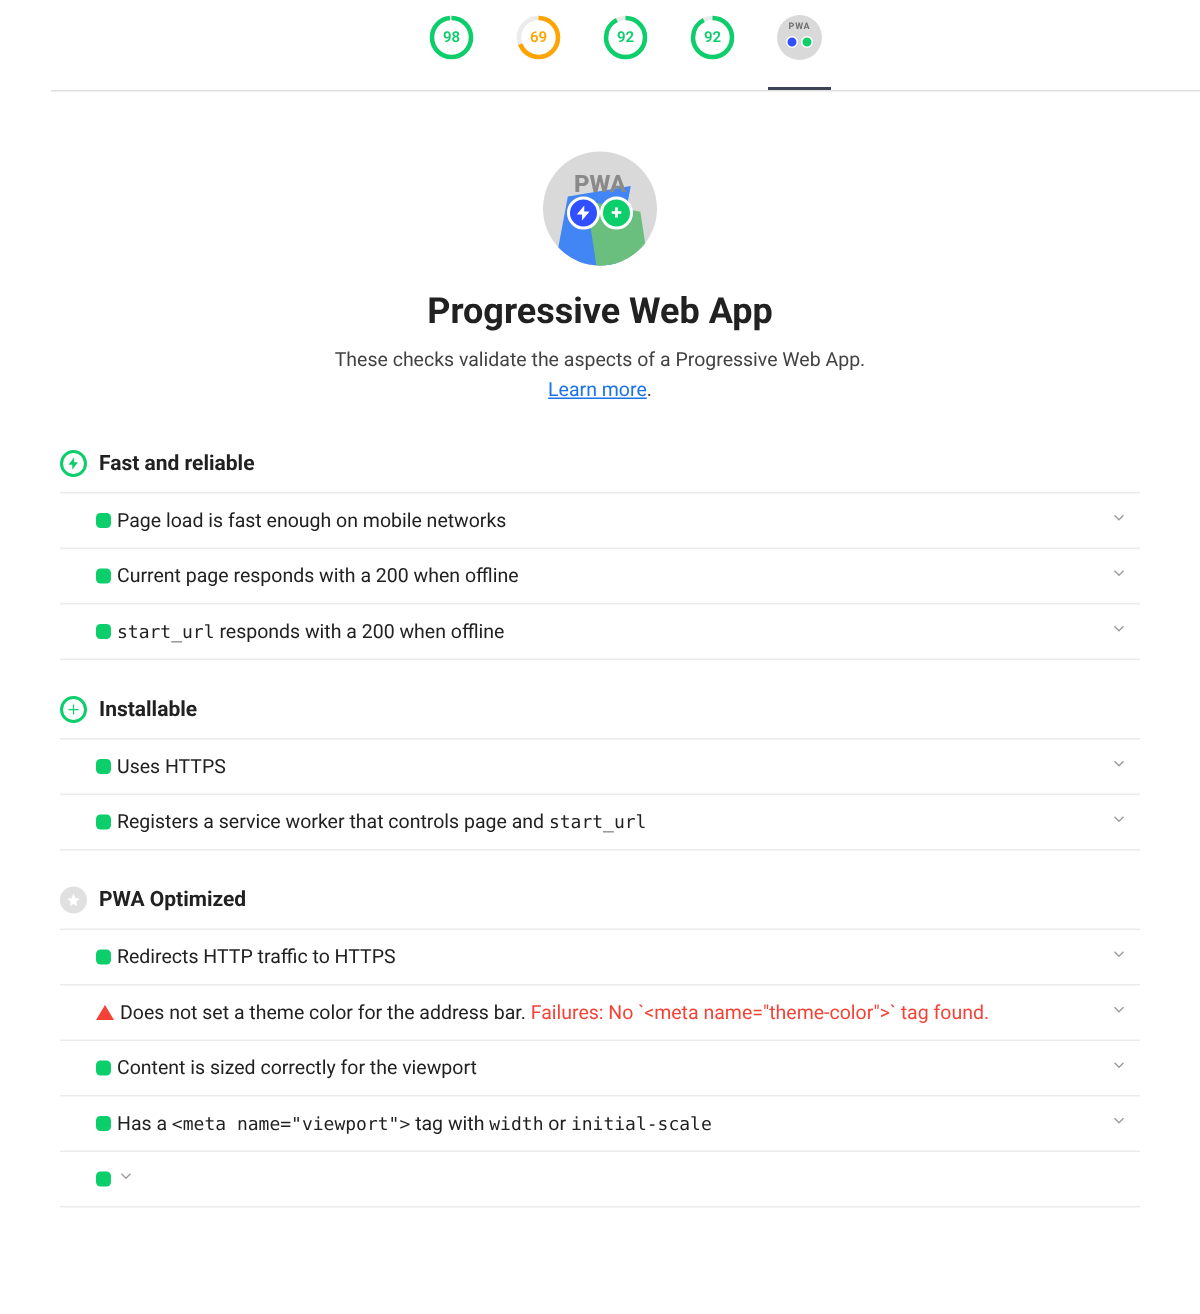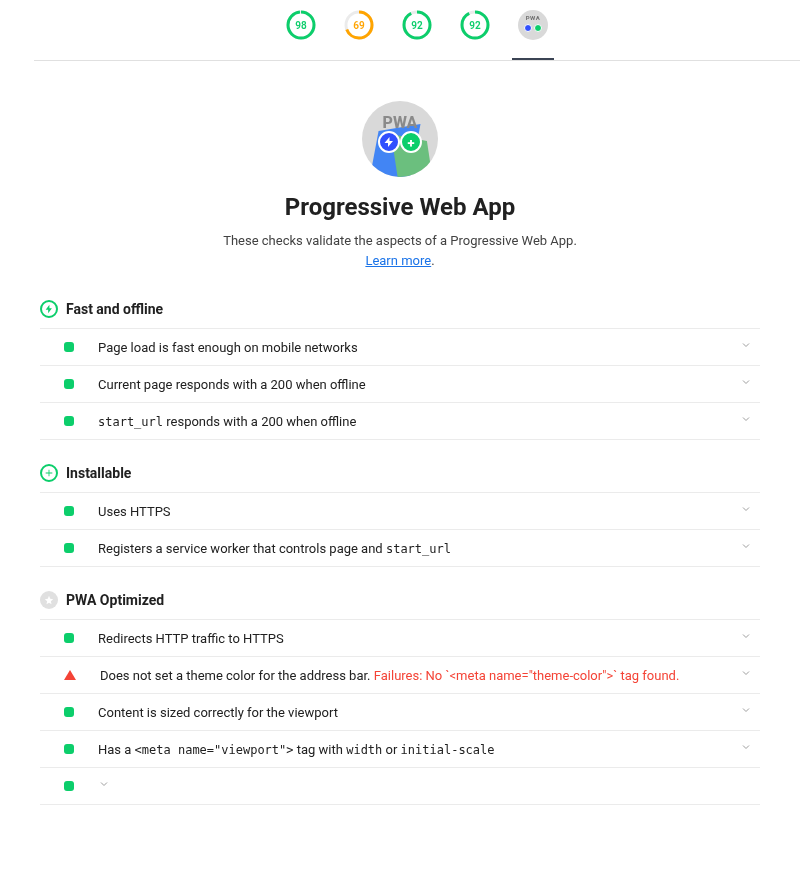--- a/index.html
+++ b/index.html
@@ -34,21 +34,21 @@
 .subtitle { font-size: 13px; color: #424242; line-height: 1.5; max-width: 360px; margin: 0 auto; }
 .subtitle a { color: #1a73e8; text-decoration: underline; }
 .section { margin-top: 18px; }
 .section-hdr { display: flex; align-items: center; gap: 8px; padding: 6px 0 10px; }
 .sh-icon { width: 18px; height: 18px; border-radius: 50%; display: flex; align-items: center; justify-content: center; flex-shrink: 0; }
 .sh-ring { border: 2px solid #0cce6b; }
 .sh-ring svg { width: 10px; height: 10px; }
 .sh-grey { background: #e0e0e0; }
 .sh-grey svg { width: 10px; height: 10px; }
 .sh-title { font-size: 14px; font-weight: 700; color: #212121; }
-.audit { display: flex; align-items: center; gap: 24px; padding: 10px 4px 10px 24px; border-top: 1px solid #ebebeb; cursor: pointer; }
+.audit { display: flex; align-items: center; gap: 4px; padding: 10px 4px 10px 24px; border-top: 1px solid #ebebeb; cursor: pointer; }
 .audit:last-child { border-bottom: 1px solid #ebebeb; }
 .dot { width: 10px; height: 10px; border-radius: 3px; flex-shrink: 0; }
 .dot-pass { background: #0cce6b; }
 .tri { width: 0; height: 0; border-left: 6px solid transparent; border-right: 6px solid transparent; border-bottom: 10px solid #f44336; flex-shrink: 0; }
 .audit-text { flex: 1; font-size: 13px; color: #212121; }
 .audit-text code { font-family: ui-monospace, "SFMono-Regular", Menlo, Consolas, monospace; font-size: 12px; background: transparent; }
 .fail-msg { color: #f44336; }
 .chev { width: 16px; height: 16px; flex-shrink: 0; color: #9e9e9e; }
 .chev svg { width: 12px; height: 12px; }
 </style>
@@ -114,21 +114,21 @@
     </div>
   </div>
   <div id="sections">
       <div class="section">
         <div class="section-hdr">
           <div class="sh-icon sh-ring">
             <svg viewBox="0 0 24 24" fill="#0cce6b">
               <path d="M13 2L4 14h6v8l9-12h-6z"></path>
             </svg>
           </div>
-          <div class="sh-title">Fast and offline</div>
+          <div class="sh-title">Fast and reliable</div>
         </div>
         <div class="audit">
           <span class="dot dot-pass"></span>
           <div class="audit-text">Page load is fast enough on mobile networks</div>
           <span class="chev"><svg viewBox="0 0 24 24" fill="none" stroke="currentColor" stroke-width="2">
               <path d="M6 9l6 6 6-6"></path>
             </svg></span>
         </div>
         <div class="audit">
           <span class="dot dot-pass"></span>

